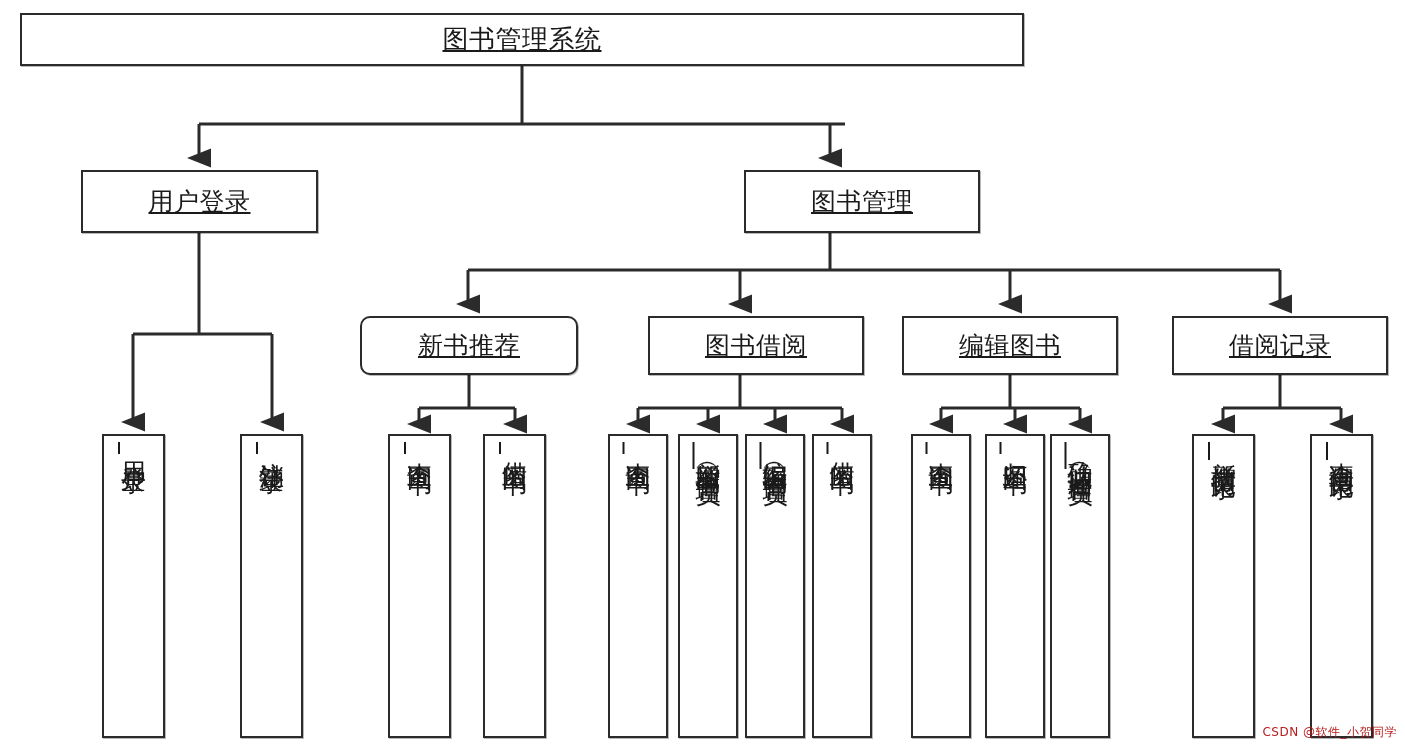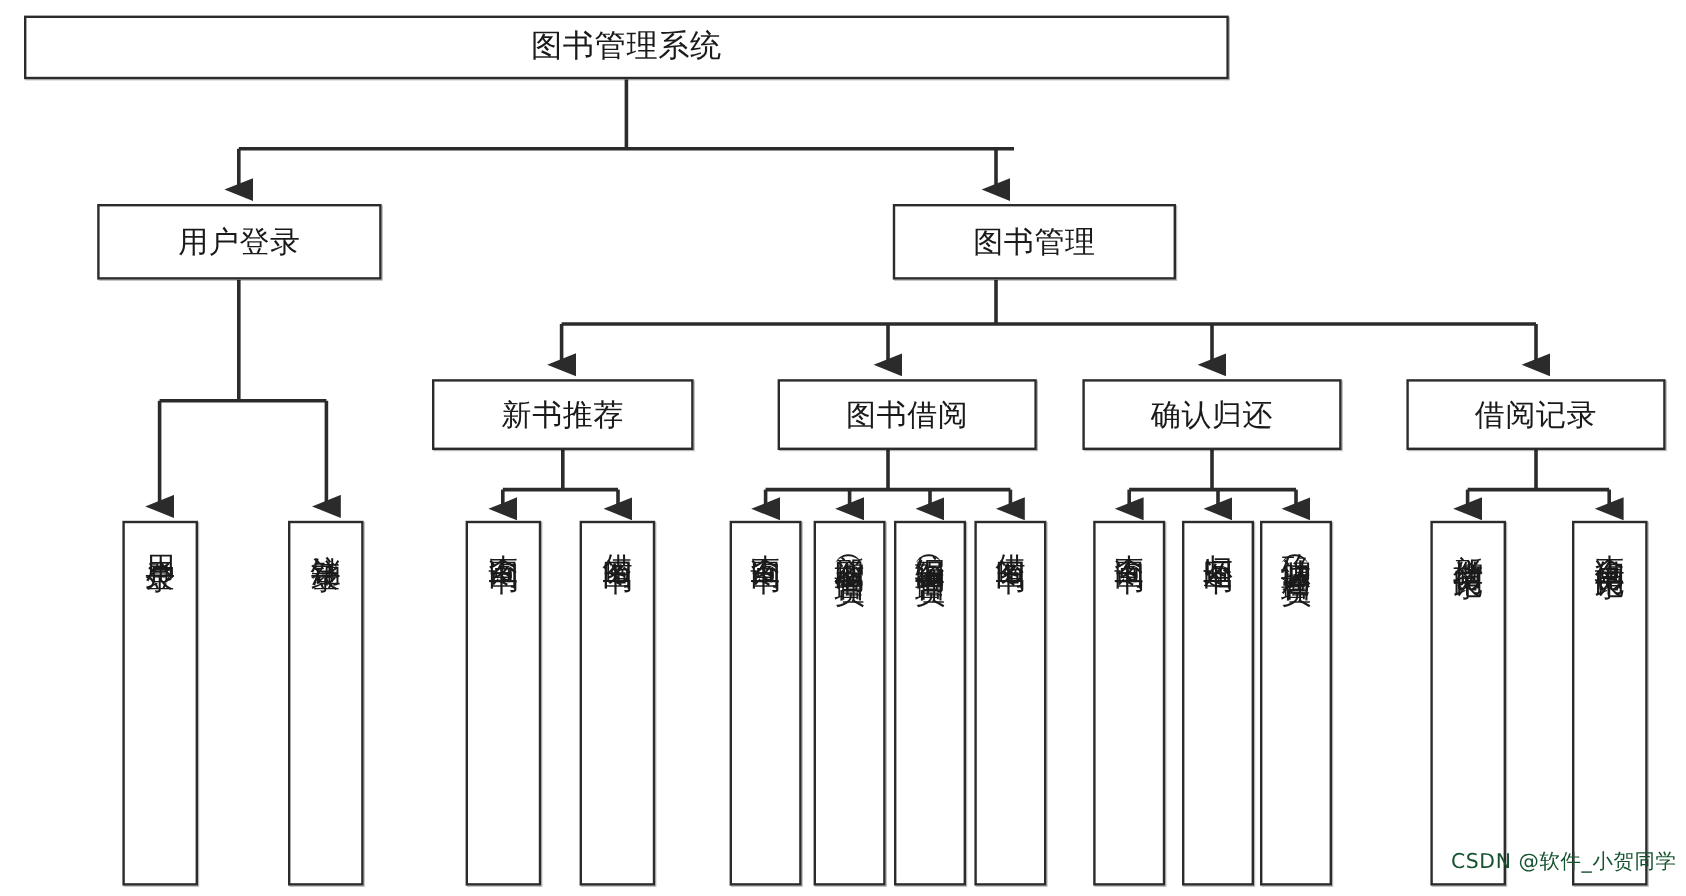--- a/index.html
+++ b/index.html
@@ -35,20 +35,21 @@
     align-items: center;
     justify-content: center;
     color: #1a1a1a;
     box-shadow: 1px 1px 0 rgba(0,0,0,0.28);
   }
   .node .label {
     display: block;
     text-align: center;
     line-height: 1.16;
     letter-spacing: 0.5px;
+    text-decoration: underline;
   }
   
   .node.horiz .label {
     writing-mode: horizontal-tb;
     font-size: 25px;
   }
   .node.root .label {
     font-size: 26px;
   }
   
@@ -61,23 +62,23 @@
     writing-mode: vertical-rl;
     text-orientation: upright;
     font-size: 25px;
     line-height: 1.0;
     letter-spacing: 3px;
     white-space: nowrap;
   }
   #watermark {
     position: absolute;
     right: 8px;
-    bottom: 18px;
-    font-size: 17px;
-    color: #14532d;
+    bottom: 6px;
+    font-size: 12px;
+    color: #b91c1c;
     letter-spacing: 0.5px;
     white-space: nowrap;
     font-family: "DejaVu Sans", "Liberation Sans", sans-serif;
   }
 </style>
 </head>
 <body>
 
 <div id="canvas">
 
@@ -136,30 +137,30 @@
   </div>
 
   <div class="node horiz" style="left:81px; top:170px; width:237px; height:63px;">
     <span class="label">用户登录</span>
   </div>
 
   <div class="node horiz" style="left:744px; top:170px; width:236px; height:63px;">
     <span class="label">图书管理</span>
   </div>
 
-  <div class="node horiz" style="left:360px; top:316px; width:218px; height:59px;">
+  <div class="node horiz" style="left:360px; top:316px; width:218px; height:59px;border-radius:10px;">
     <span class="label">新书推荐</span>
   </div>
 
   <div class="node horiz" style="left:632px; top:316px; width:216px; height:59px;margin-left:16px;">
     <span class="label">图书借阅</span>
   </div>
 
   <div class="node horiz" style="left:902px; top:316px; width:216px; height:59px;">
-    <span class="label">确认归还</span>
+    <span class="label">编辑图书</span>
   </div>
 
   <div class="node horiz" style="left:1172px; top:316px; width:216px; height:59px;">
     <span class="label">借阅记录</span>
   </div>
 
   <div class="node vert" style="left:102px; top:434px; width:63px; height:304px;">
     <span class="label">用户登录</span>
   </div>
 

